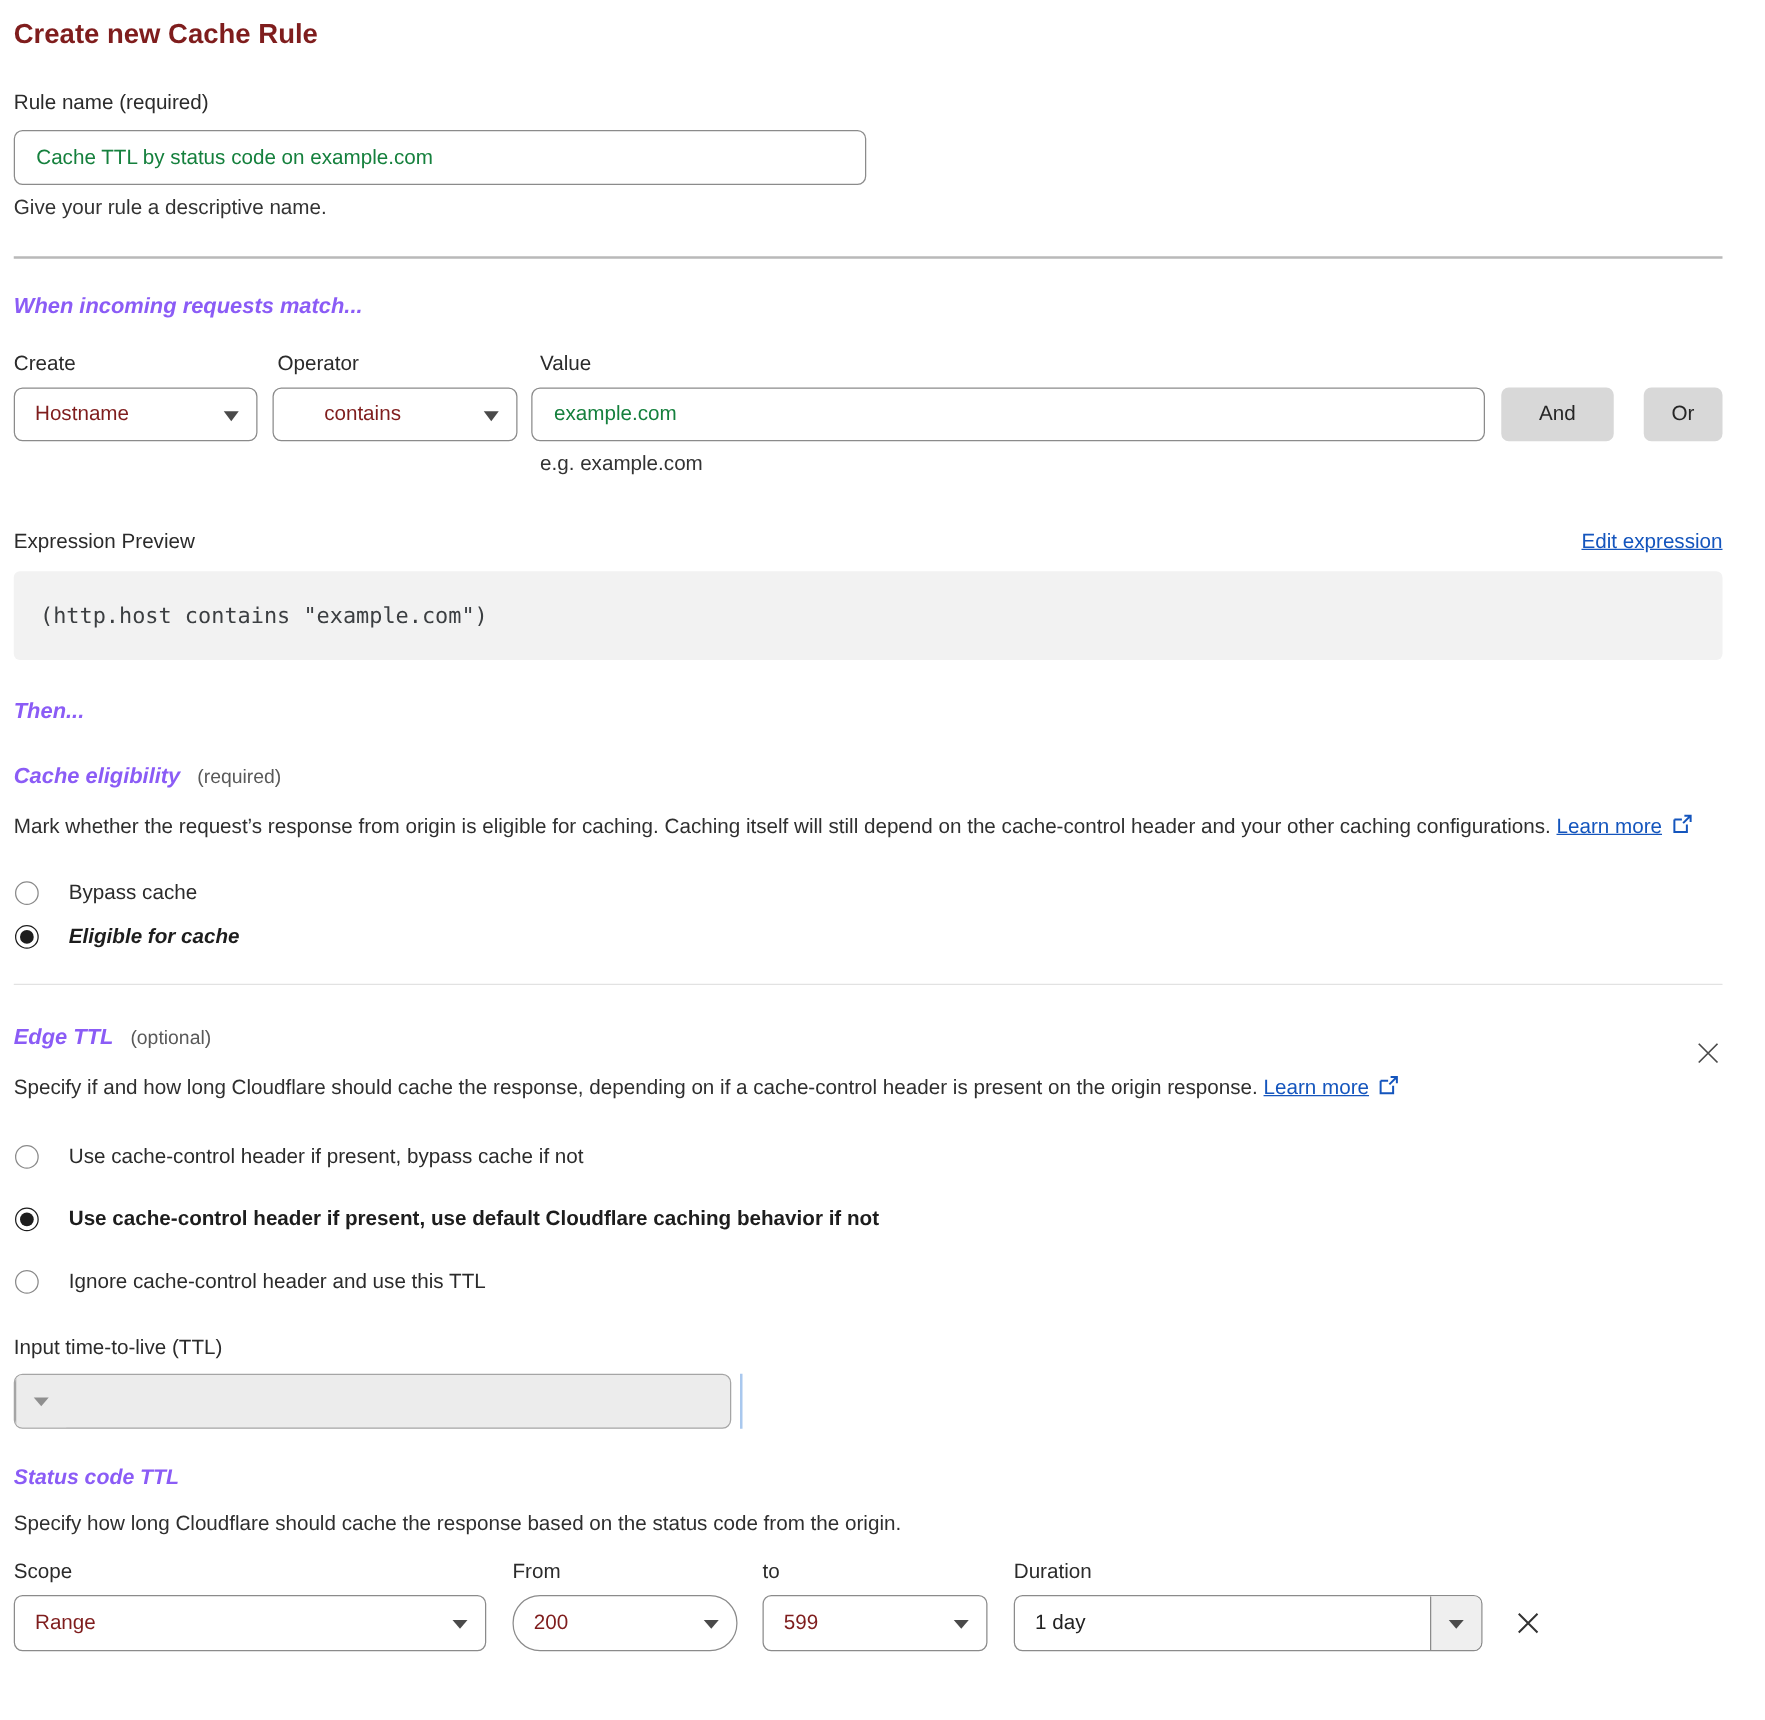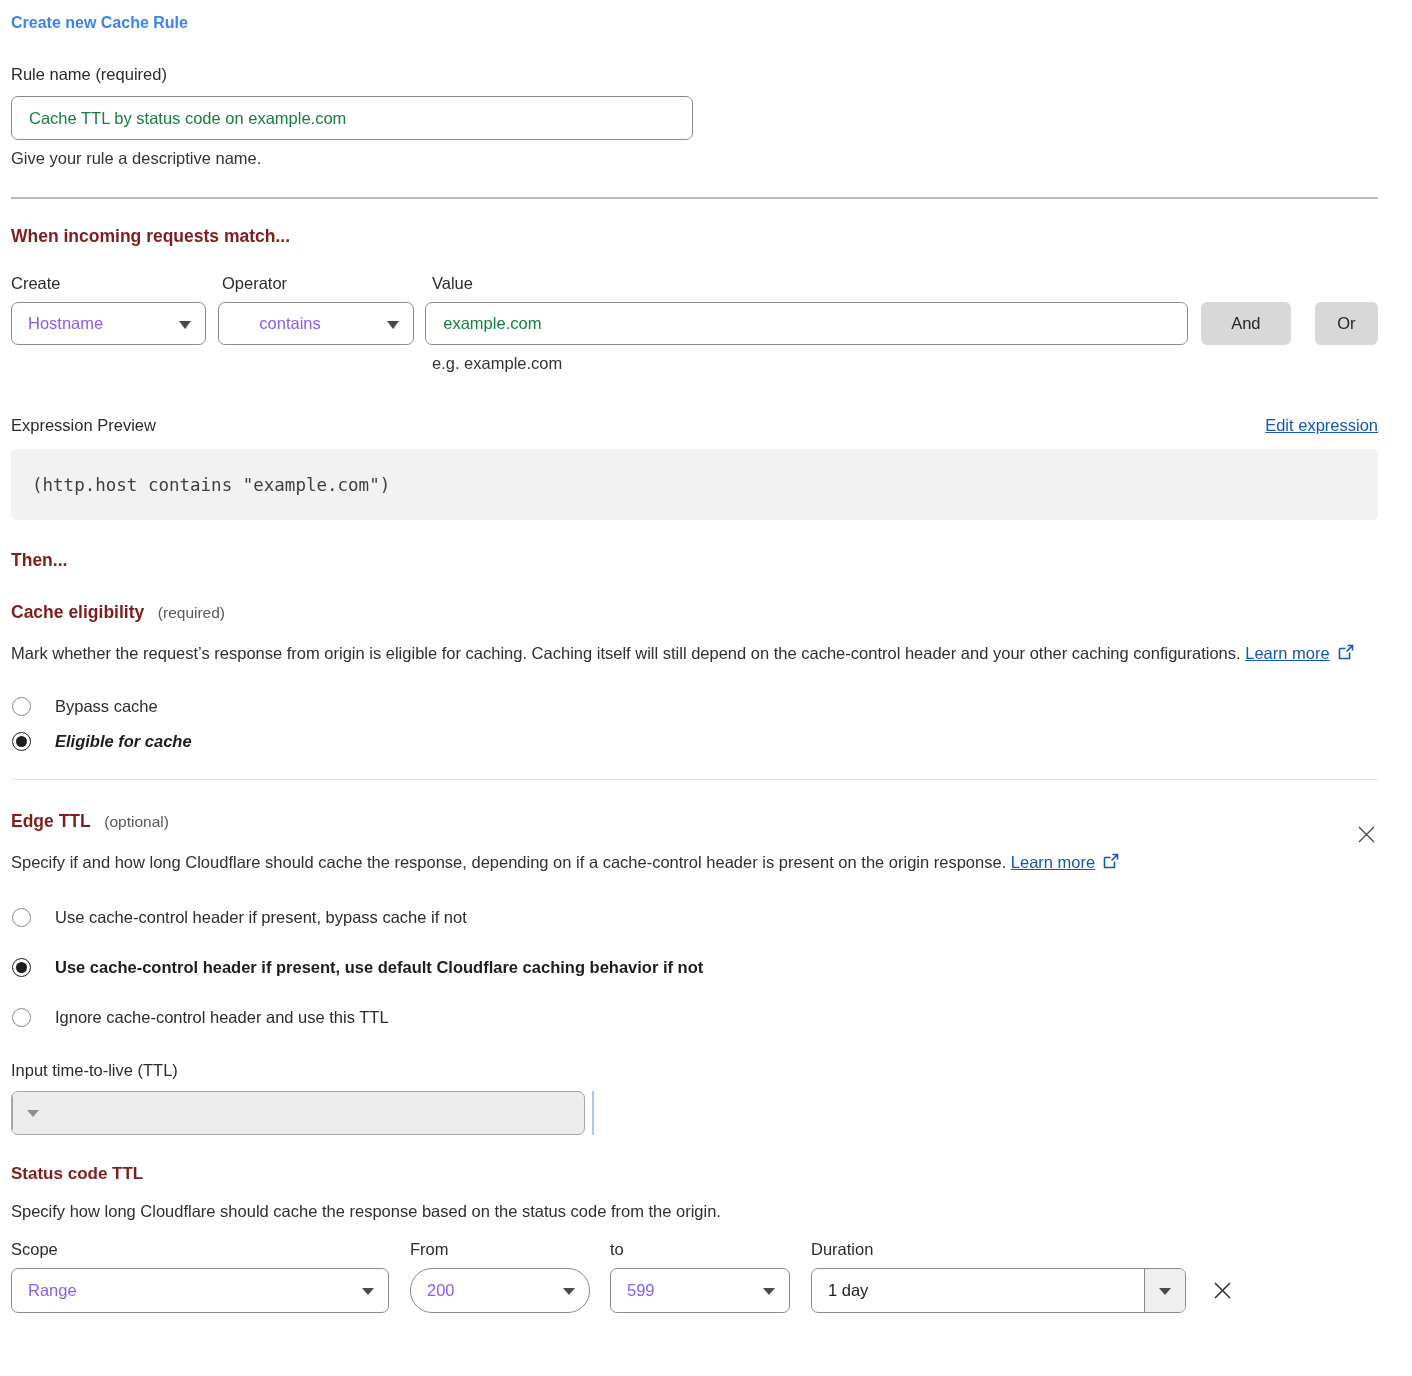--- a/index.html
+++ b/index.html
@@ -5,22 +5,22 @@
   * { box-sizing: border-box; }
   html,body { margin:0; padding:0; background:#fff; }
   body {
     width:1412px; height:1376px;
     font-family:"Liberation Sans", sans-serif;
     color:#2b2b2b; font-size:16.5px;
     overflow:hidden;
   }
   .page { padding:14px 34px 0 11px; position:relative; }
 
-  h1.title { margin:0; font-size:16px; font-weight:700; color:#3b82f6; }
-  .section-heading { font-size:17.5px; font-weight:700; color:#7f1d1d; }
+  h1.title { margin:0; font-size:22px; font-weight:700; color:#7f1d1d; }
+  .section-heading { font-size:17.5px; font-weight:700; color:#8b5cf6;font-style:italic; }
   .qualifier { font-weight:400; color:#595959; font-size:15.5px; margin-left:9px; }
 
   .field-label { font-size:16.5px; color:#2b2b2b; }
   .helper { font-size:16.5px; color:#333; }
 
   input.text-input {
     font-family:"Liberation Sans", sans-serif;
     font-size:16.5px; color:#15803d;
     height:44px; border:1px solid #8b8b8b; border-radius:7px;
     padding:0 17px; outline:none; background:#fff;
@@ -28,21 +28,21 @@
   .rule-name-input { width:682px; margin-top:12px; display:block; }
 
   .divider-strong { border:none; border-top:2px solid #b9b9b9; margin:29px 0 0 0; }
   .divider-light  { border:none; border-top:1px solid #e2e2e2; margin:28px 0 0 0; }
   .labels-row { display:flex; margin-top:27px; }
   .controls-row { display:flex; margin-top:9px; align-items:center; }
 
   .select {
     position:relative; height:43px; border:1px solid #8b8b8b; border-radius:7px;
     background:#fff; display:flex; align-items:center; padding:0 38px 0 16px;
-    font-size:16.5px; color:#8b5cf6; cursor:pointer;
+    font-size:16.5px; color:#7f1d1d; cursor:pointer;
   }
   .caret {
     position:absolute; right:14px; top:50%; margin-top:-3px;
     width:0; height:0; border-left:6.5px solid transparent;
     border-right:6.5px solid transparent; border-top:8px solid #4a4a4a;
   }
   .caret.small { border-left-width:6px; border-right-width:6px; border-top-width:7px; }
 
   .value-input {
     background:#ecf4fe; border:1px solid #b6cef2; width:782px;

